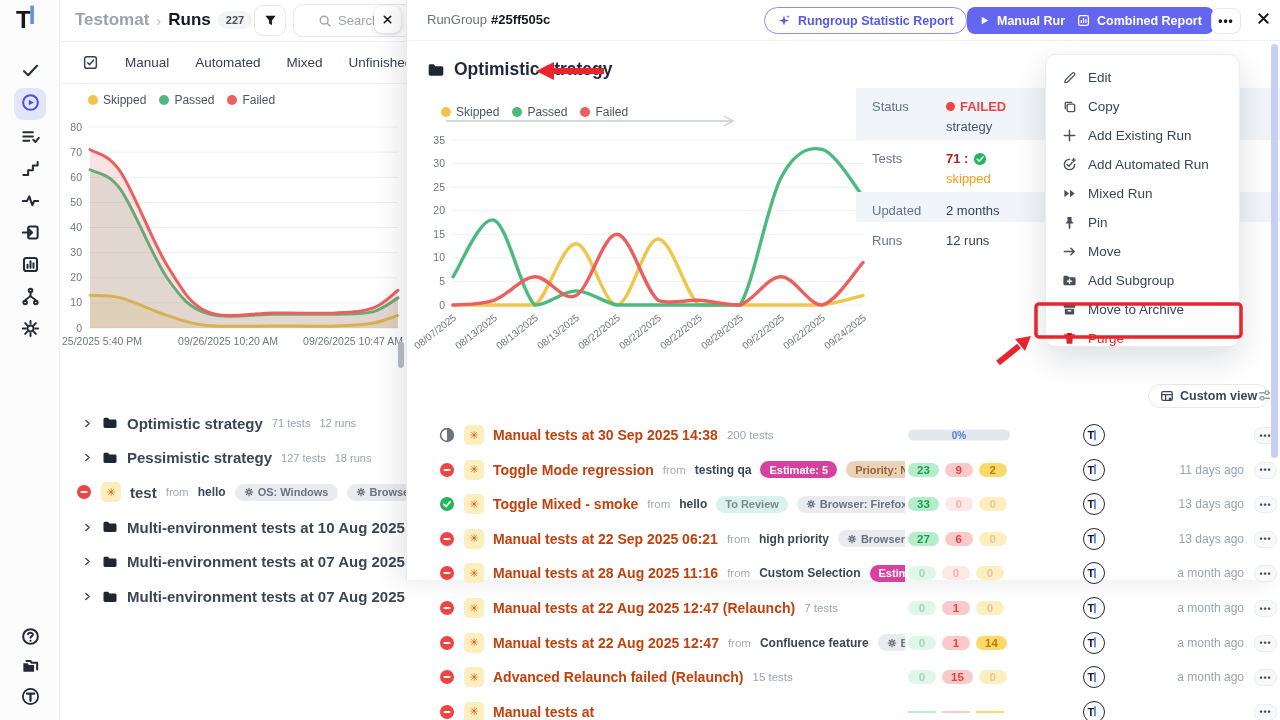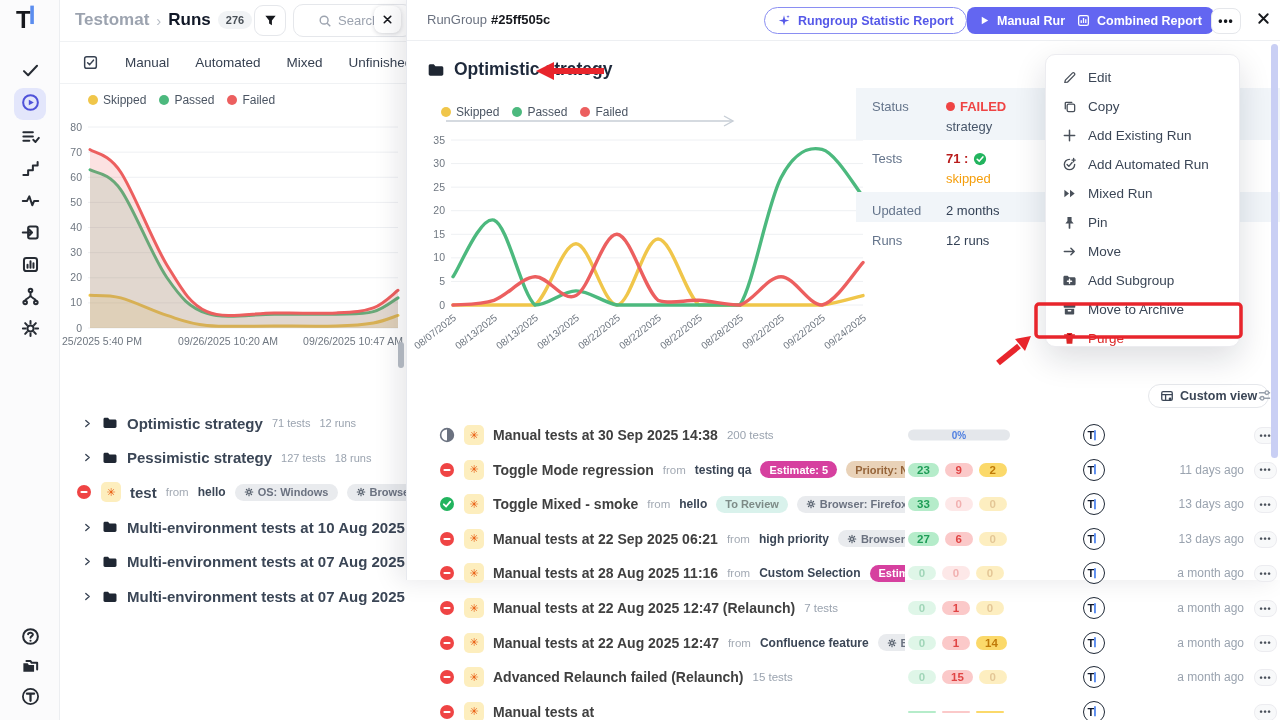--- a/index.html
+++ b/index.html
@@ -87,21 +87,21 @@
   .sv-orange { color:#f59e0b; }
   .sv-tests { color:#b91c1c; font-weight:bold; }
   .sv-check { display:inline-flex; vertical-align:-3px; margin-left:5px; }
 
   
   #custom-view { position:absolute; left:741px; top:384px; height:24px; display:flex; align-items:center; gap:6px; border:1px solid #e5e7eb; border-radius:12px; background:#fff; padding:0 11px; font-size:12.5px; font-weight:600; color:#3b4656; }
   #sliders { position:absolute; left:850px; top:388px; color:#98a1ad; display:flex; }
   #runs { position:absolute; left:14px; top:412px; width:860px; height:308px; overflow:hidden; }
   .run-row { position:absolute; left:0; width:860px; height:30px; }
   .rr-left { position:absolute; left:18px; top:0; height:30px; width:466px; display:flex; align-items:center; gap:9px; overflow:hidden; white-space:nowrap; }
-  .rr-title { font-size:14px; font-weight:600; color:#404040; }
+  .rr-title { font-size:14px; font-weight:600; color:#c2410c; }
   .rr-tests { font-size:11.5px; color:#9aa3af; }
   .rr-slot { position:absolute; left:487px; top:50%; transform:translateY(-50%); display:flex; gap:6px; align-items:center; }
   .cnt { min-width:28px; padding:1px 9px; border-radius:10px; font-size:11.5px; font-weight:bold; text-align:center; }
   .cnt.green { background:#b5ecca; color:#1f9d57; }
   .cnt.red { background:#fbc9c9; color:#e04444; }
   .cnt.yellow { background:#fbd96a; color:#c07a08; }
   .cnt.muted { opacity:.42; }
   .progress { width:102px; height:11px; background:#e4e7eb; border-radius:6px; text-align:center; font-size:10px; font-weight:bold; color:#4e7fe1; line-height:11px; }
   .rr-avatar { position:absolute; left:662px; top:4px; width:22px; height:22px; border:1.6px solid #1f2937; border-radius:50%; background:#fff; display:flex; align-items:center; justify-content:center; font-size:11px; font-weight:bold; color:#0f172a; }
   .rr-avatar i { font-style:normal; color:#5b8def; font-size:8px; vertical-align:top; }
@@ -199,21 +199,21 @@
         </div>
       </div>
 </div>
 
 <div id="left-panel">
   <div id="lp-header">
     <div id="breadcrumb">
       <span class="bc-app">Testomat</span>
       <span class="bc-sep">›</span>
       <span class="bc-page">Runs</span>
-      <span class="bc-count">276</span>
+      <span class="bc-count">227</span>
     </div>
     <div id="filter-btn">
       <span style="display:flex">
             <svg width="15" height="15" viewBox="0 0 16 16">
               <path d="M2.5 3 H13.5 L9.5 8 V13 L6.5 11.3 V8 Z" fill="currentColor"></path>
             </svg>
           </span>
     </div>
     <div id="search-box">
       <span style="display:flex">

